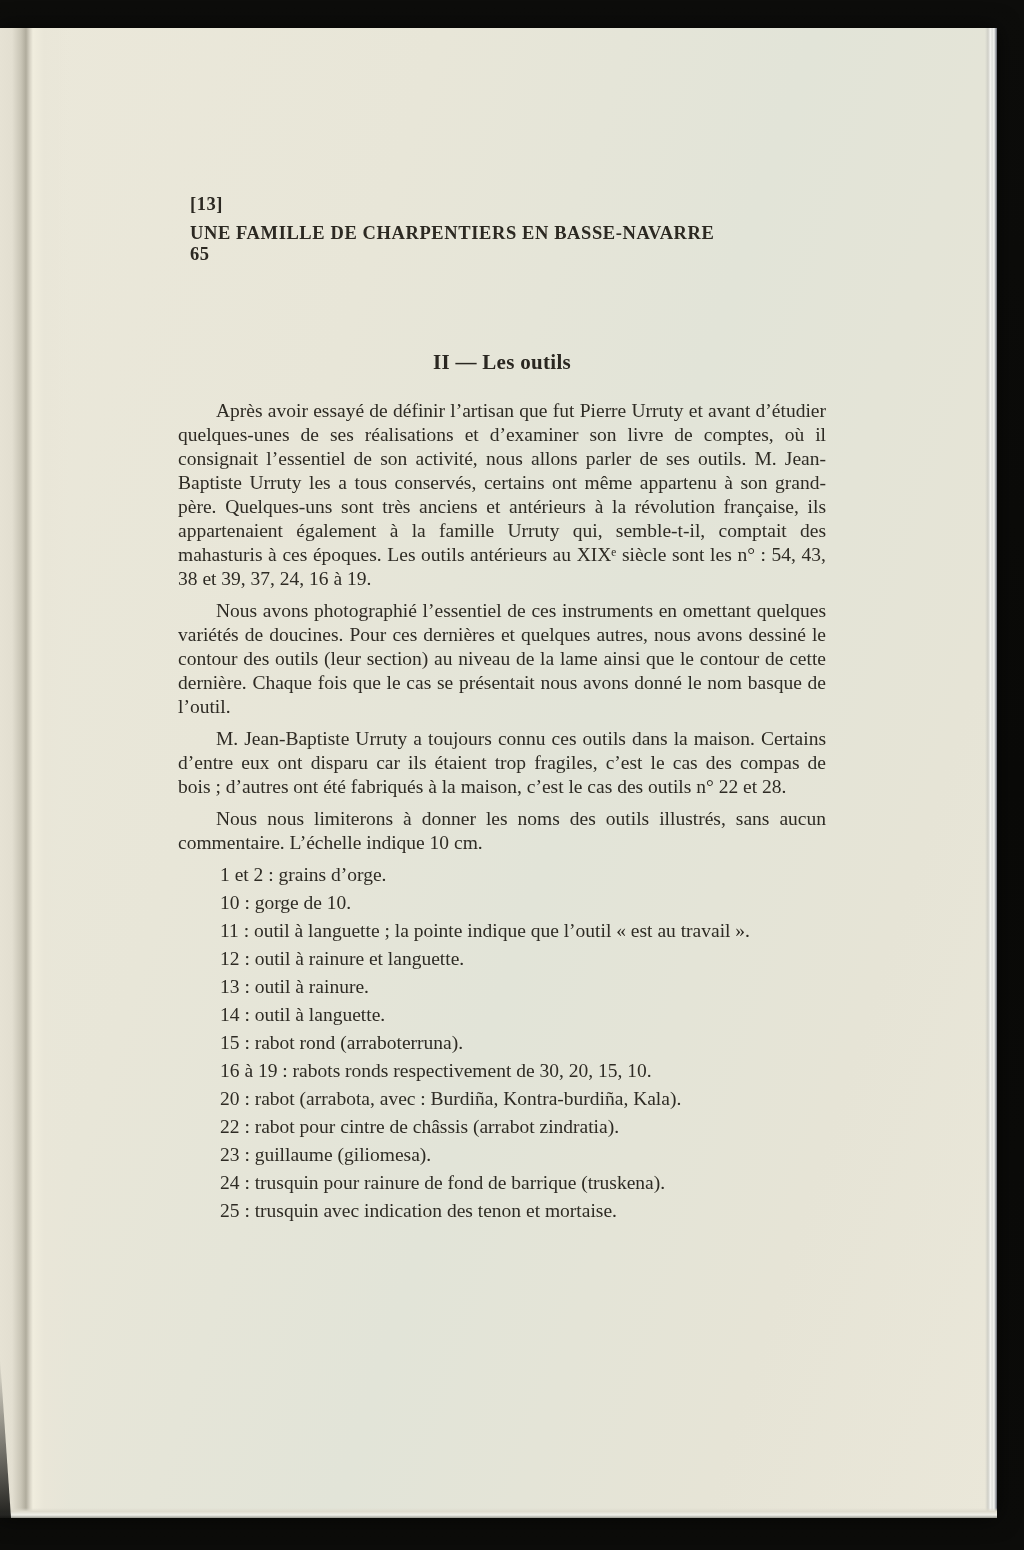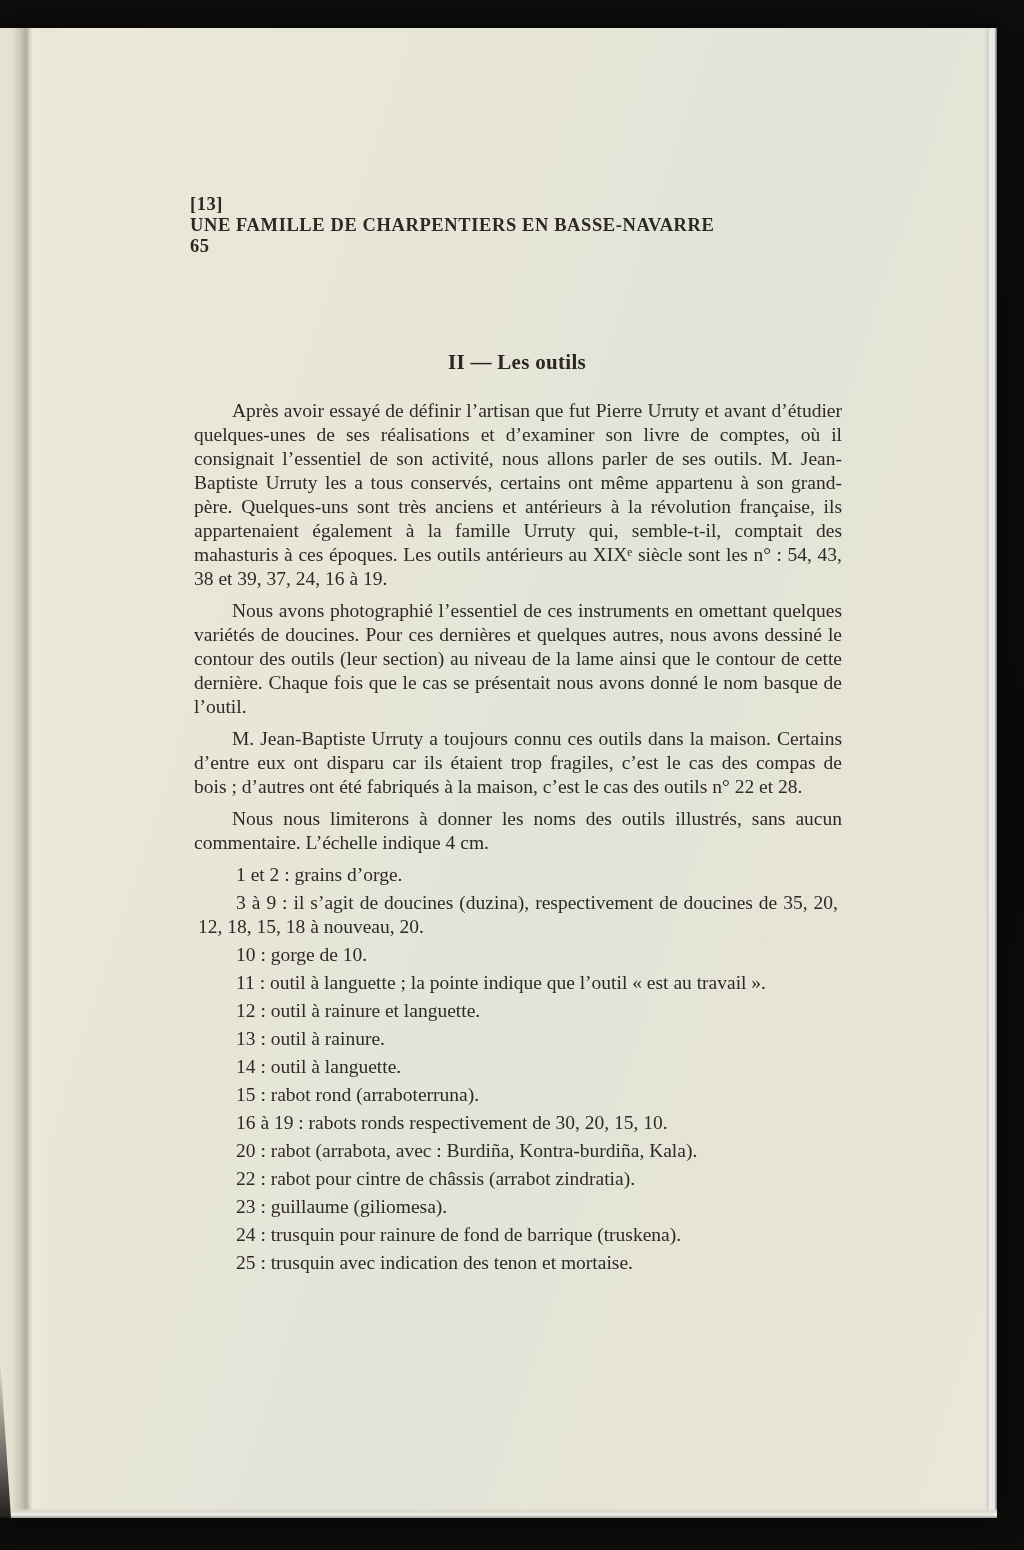--- a/index.html
+++ b/index.html
@@ -70,38 +70,38 @@
     display: flex;
     align-items: baseline;
     font-size: 18.5px;
     font-weight: bold;
     letter-spacing: 0.5px;
     color: #2c2922;
     white-space: nowrap;
     flex-direction: column;
   }
   .running-header .citation { margin-right: 22px; }
-  .running-header .running-title { flex: 1; text-align: center; letter-spacing: 0.6px; }
+  .running-header .running-title { flex: 1; text-align: center; letter-spacing: 0.6px; margin-top: 8px; }
   .running-header .page-number { margin-left: 12px; }
   .section-title {
     position: absolute;
     top: 322px;
-    left: 193px;
+    left: 178px;
     width: 648px;
     margin: 0;
     text-align: center;
     font-size: 21px;
     font-weight: bold;
     letter-spacing: 0.3px;
     color: #2a2721;
   }
   .body-text {
     position: absolute;
     top: 371px;
-    left: 194px;
+    left: 178px;
     width: 648px;
     font-size: 19.5px;
     line-height: 24px;
     text-align: justify;
     color: #2e2b24;
     font-family: Liberation Serif, serif;
   }
   .para {
     margin: 0 0 8px 0;
     text-indent: 38px;
@@ -125,26 +125,25 @@
     </div>
 
     <h2 class="section-title">II — Les outils</h2>
 
     <div class="body-text">
       <div class="paragraphs">
 
       <p class="para">Après avoir essayé de définir l’artisan que fut Pierre Urruty et avant d’étudier quelques-unes de ses réalisations et d’examiner son livre de comptes, où il consignait l’essentiel de son activité, nous allons parler de ses outils. M. Jean-Baptiste Urruty les a tous conservés, certains ont même appartenu à son grand-père. Quelques-uns sont très anciens et antérieurs à la révolution française, ils appartenaient également à la famille Urruty qui, semble-t-il, comptait des mahasturis à ces époques. Les outils antérieurs au XIXᵉ siècle sont les n°&nbsp;: 54, 43, 38 et 39, 37, 24, 16 à 19.</p>
           <p class="para">Nous avons photographié l’essentiel de ces instruments en omettant quelques variétés de doucines. Pour ces dernières et quelques autres, nous avons dessiné le contour des outils (leur section) au niveau de la lame ainsi que le contour de cette dernière. Chaque fois que le cas se présentait nous avons donné le nom basque de l’outil.</p>
           <p class="para">M. Jean-Baptiste Urruty a toujours connu ces outils dans la maison. Certains d’entre eux ont disparu car ils étaient trop fragiles, c’est le cas des compas de bois&nbsp;; d’autres ont été fabriqués à la maison, c’est le cas des outils n° 22 et 28.</p>
-          <p class="para">Nous nous limiterons à donner les noms des outils illustrés, sans aucun commentaire. L’échelle indique 4 cm.</p>
+          <p class="para">Nous nous limiterons à donner les noms des outils illustrés, sans aucun commentaire. L’échelle indique 10 cm.</p>
         </div>
       <div class="tool-list">
 
       <p class="para">1 et 2&nbsp;: grains d’orge.</p>
-          <p class="para">3 à 9&nbsp;: il s’agit de doucines (duzina), respectivement de doucines de 35, 20, 12, 18, 15, 18 à nouveau, 20.</p>
           <p class="para">10&nbsp;: gorge de 10.</p>
           <p class="para">11&nbsp;: outil à languette&nbsp;; la pointe indique que l’outil «&nbsp;est au travail&nbsp;».</p>
           <p class="para">12&nbsp;: outil à rainure et languette.</p>
           <p class="para">13&nbsp;: outil à rainure.</p>
           <p class="para">14&nbsp;: outil à languette.</p>
           <p class="para">15&nbsp;: rabot rond (arraboterruna).</p>
           <p class="para">16 à 19&nbsp;: rabots ronds respectivement de 30, 20, 15, 10.</p>
           <p class="para">20&nbsp;: rabot (arrabota, avec&nbsp;: Burdiña, Kontra-burdiña, Kala).</p>
           <p class="para">22&nbsp;: rabot pour cintre de châssis (arrabot zindratia).</p>
           <p class="para">23&nbsp;: guillaume (giliomesa).</p>

